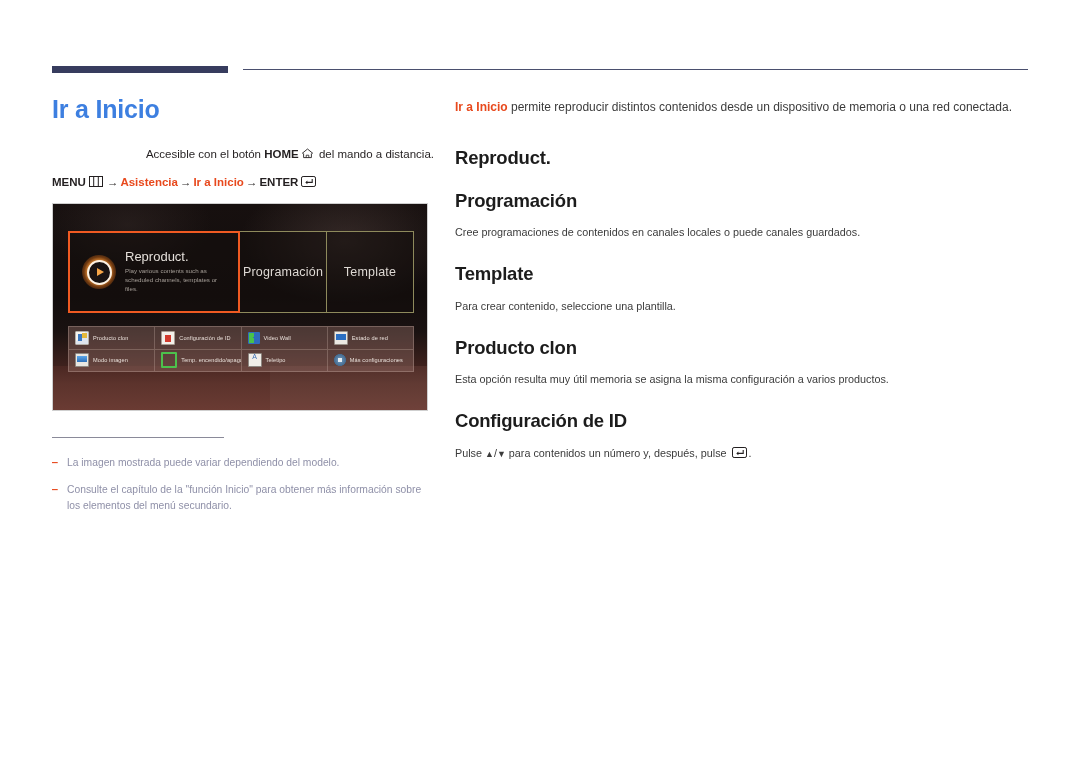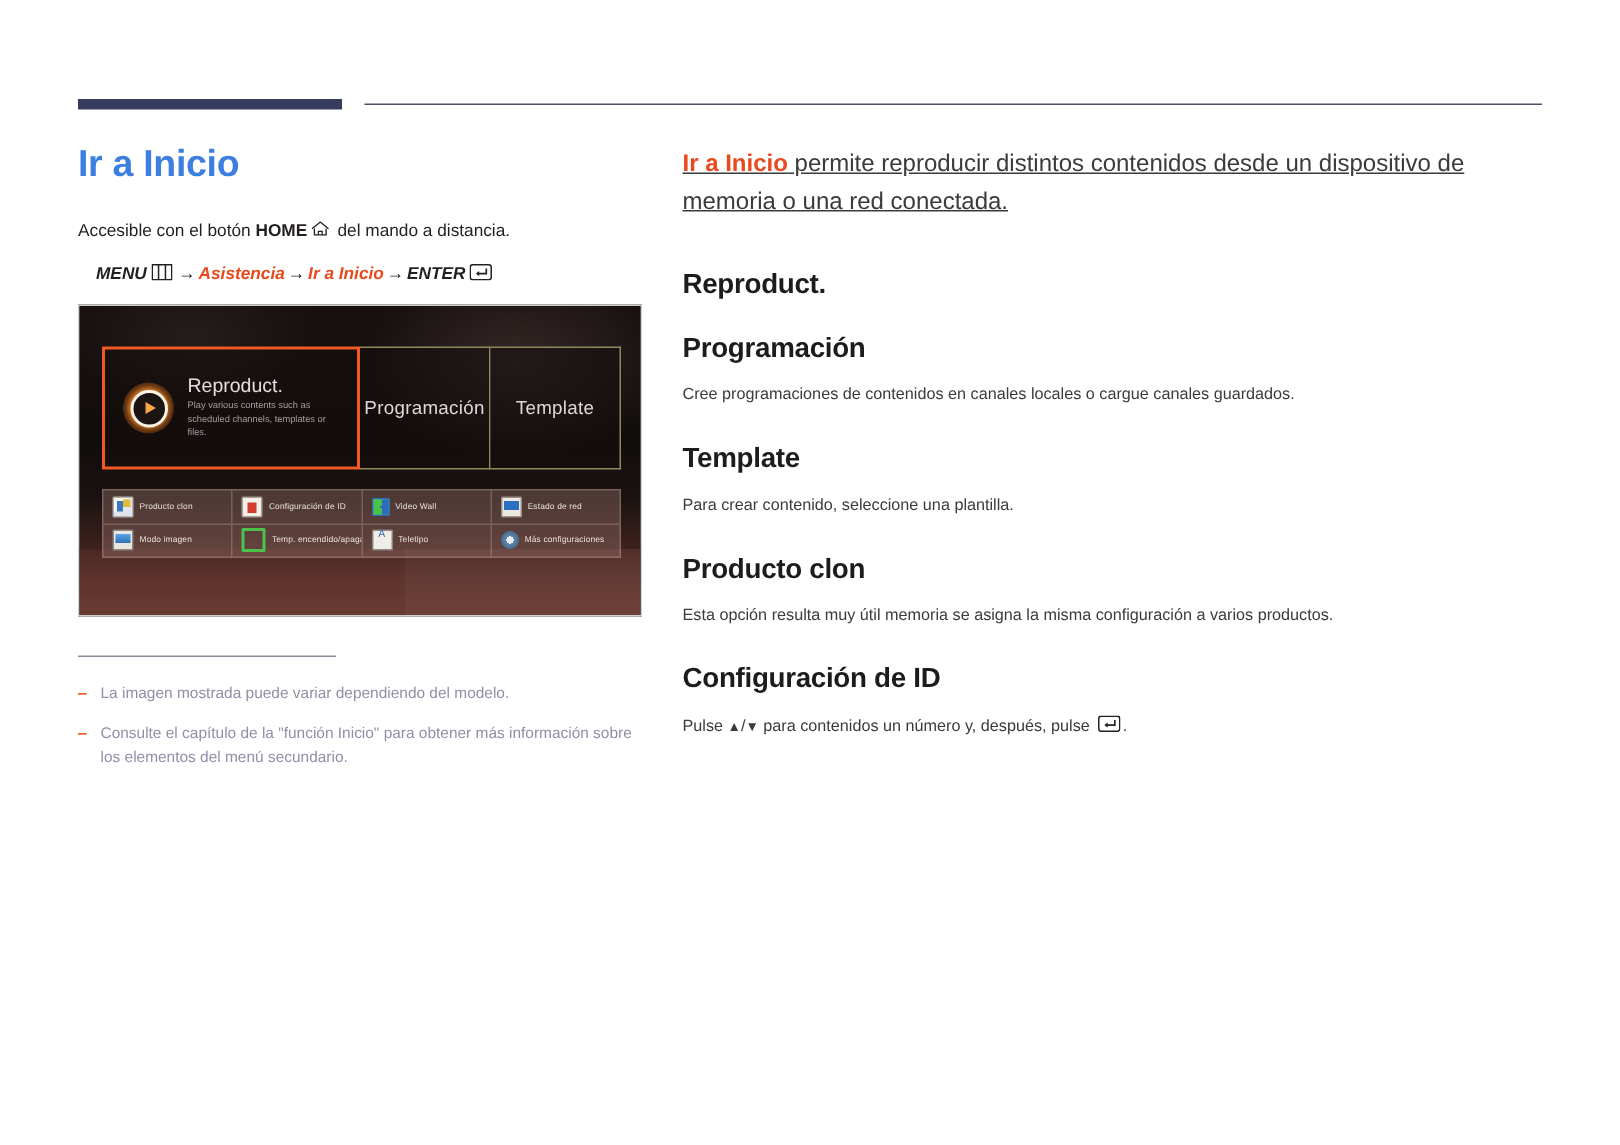--- a/index.html
+++ b/index.html
@@ -48,40 +48,40 @@
     color: #3d7fe0;
     letter-spacing: -0.2px;
     margin: 0 0 22px 0;
     line-height: 1.1;
   }
   .access-line {
     font-size: 11.5px;
     color: #231f20;
     margin: 0 0 11px 0;
     line-height: 1.5;
+    text-align: right;
   }
   .access-line b { font-weight: bold; }
 
   .home-glyph {
     display: inline-block;
     position: relative;
     width: 13px; height: 11px;
     vertical-align: -1px;
     margin: 0 2px;
   }
   .home-glyph svg { display: block; }
 
   .menu-path {
     font-size: 11.5px;
     font-weight: bold;
     color: #231f20;
-    margin: 12px;
+    margin: 0;
     line-height: 1.5;
     white-space: nowrap;
-    font-style: italic;
   }
   .menu-path .orange { color: #e8491d; }
   .menu-path .arrow { font-weight: normal; padding: 0 2px; }
 
   .menu-glyph {
     display: inline-block;
     width: 14px; height: 11px;
     vertical-align: -1px;
     margin: 0 2px 0 3px;
   }
@@ -285,25 +285,24 @@
     font-weight: bold;
   }
 
   
   .right-col {
     position: absolute;
     left: 455px; top: 98px;
     width: 575px;
   }
   .intro-line {
-    font-size: 16px;
+    font-size: 12px;
     color: #3b3b3b;
     line-height: 1.55;
     margin: 0 0 30px 0;
-    text-decoration: underline;
   }
   .intro-line b { color: #e8491d; font-weight: bold; }
 
   .sec-h {
     font-size: 18.5px;
     font-weight: bold;
     color: #1c1c1c;
     margin: 0 0 13px 0;
     letter-spacing: -0.2px;
     line-height: 1.15;
@@ -449,21 +448,21 @@
   <p class="intro-line">
     <b>Ir a Inicio</b><span> permite reproducir distintos contenidos desde un dispositivo de memoria o una red conectada.</span>
   </p>
 
   <div class="sec-block tight">
     <h2 class="sec-h">Reproduct.</h2>
   </div>
 
   <div class="sec-block tight">
     <h2 class="sec-h">Programación</h2>
-    <p class="sec-p">Cree programaciones de contenidos en canales locales o cargue canales guardados.</p>
+    <p class="sec-p">Cree programaciones de contenidos en canales locales o puede canales guardados.</p>
   </div>
 
   <div class="sec-block tight">
     <h2 class="sec-h">Template</h2>
     <p class="sec-p">Para crear contenido, seleccione una plantilla.</p>
   </div>
 
   <div class="sec-block tight">
     <h2 class="sec-h">Producto clon</h2>
     <p class="sec-p">Esta opción resulta muy útil memoria se asigna la misma configuración a varios productos.</p>

